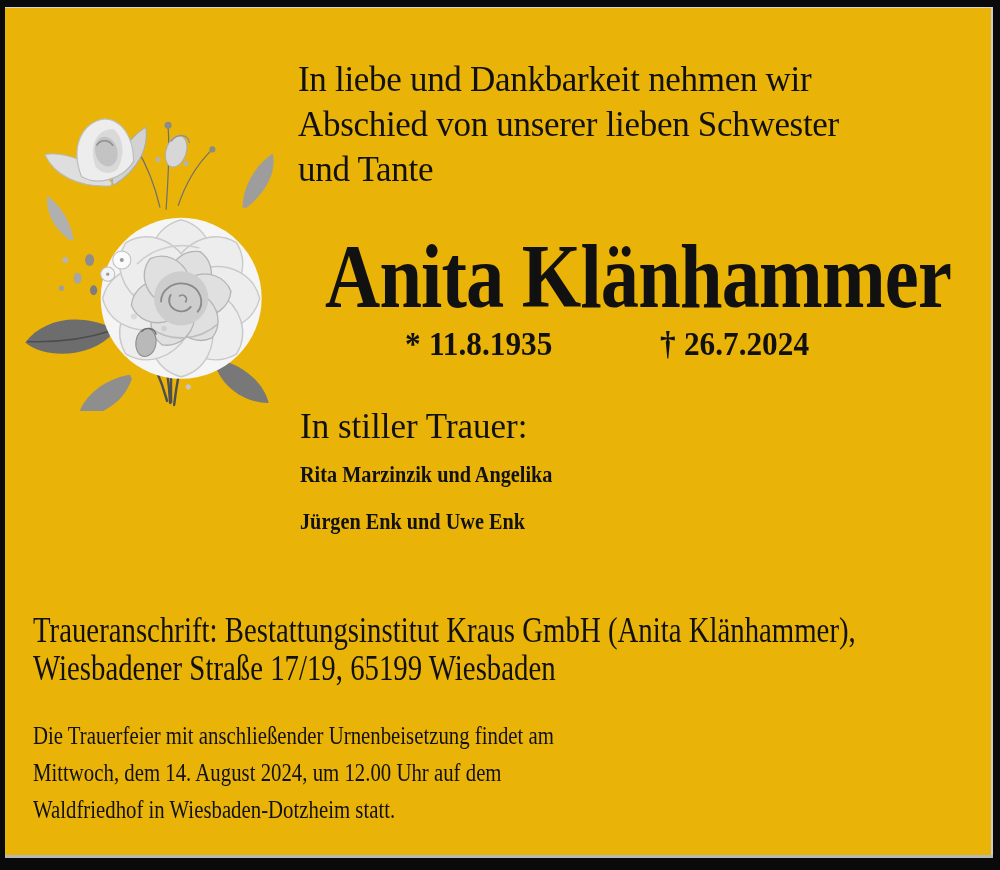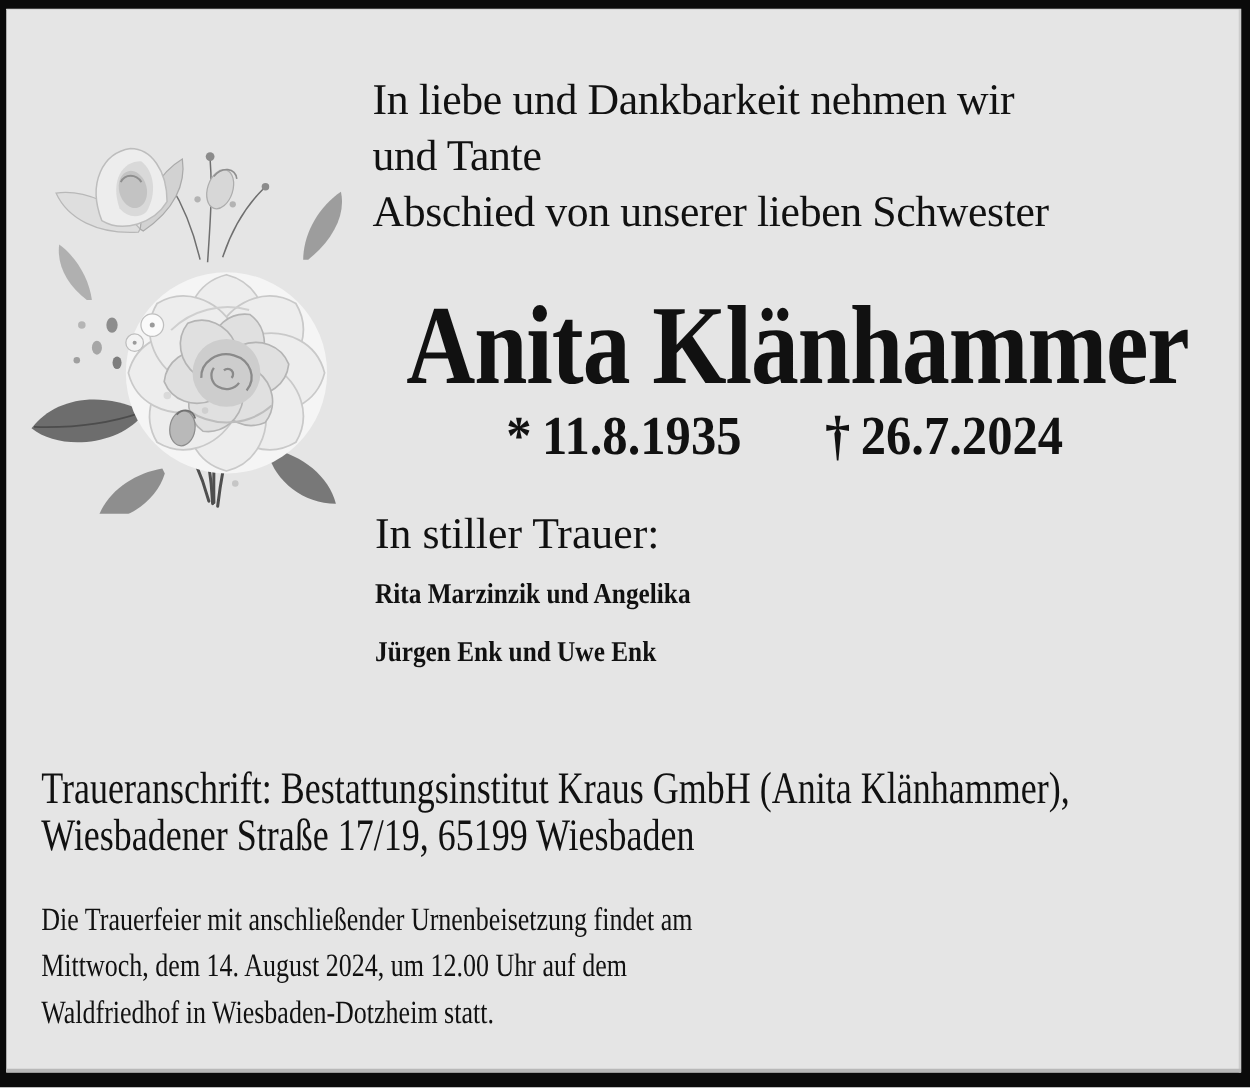--- a/index.html
+++ b/index.html
@@ -8,41 +8,41 @@
     width: 1000px;
     height: 870px;
     background: #0a0a0a;            
     overflow: hidden;
     font-family: "Liberation Serif", "DejaVu Serif", serif;
     color: #111111;
   }
   .paper {
     position: absolute;
     top: 7px; left: 5px; right: 7px; bottom: 12px;
-    background: #e5e5e5;
+    background: #eab308;
     
     box-shadow: inset 0 -3px 0 #b8b8b8, inset -2px 0 0 #cccccc, inset 0 1px 0 #d6d6d6;
   }
   .abs { position: absolute; }
   .nowrap { white-space: nowrap; }
 
   .flower { position: absolute; left: 12px; top: 82px; width: 272px; height: 322px; }
 
   .intro {
     left: 293px; top: 50px;
     font-size: 35px; line-height: 45px;
     letter-spacing: -0.3px;
   }
   .name {
     left: 320px; top: 225px;
     font-size: 90px; font-weight: 700; line-height: 1;
     letter-spacing: -1px;
   }
   .name .scaled { display: inline-block; transform: scaleX(0.85); transform-origin: 0 50%; white-space: nowrap; }
-  .dateline { top: 320px; font-size: 44px; font-weight: 700; line-height: 1; }
+  .dateline { top: 320px; font-size: 34px; font-weight: 700; line-height: 1; }
   .dateline .scaled { display: inline-block; transform: scaleX(0.92); transform-origin: 0 0; white-space: nowrap; }
   .birth { left: 400px; }
   .death { left: 655px; }
   .dsym { margin-right: 9px; }
 
   .mourning-label {
     left: 295px; top: 397px;
     font-size: 35px; line-height: 46px; text-align: center;
   }
   .mourners {
@@ -161,22 +161,22 @@
         <ellipse rx="10" ry="14" fill="#b9b9b9" stroke="#8d8d8d"></ellipse>
         <path d="M-6,-10 C-2,-16 6,-16 9,-9" stroke="#6f6f6f" stroke-width="1.4" fill="none"></path>
       </g>
       <circle cx="116" cy="226" r="3" fill="#d9d9d9"></circle>
       <circle cx="146" cy="238" r="2.6" fill="#cfcfcf"></circle>
       <circle cx="170" cy="296" r="2.6" fill="#c6c6c6"></circle>
     </svg>
 
     <div class="abs intro">
       <div class="line nowrap">In liebe und Dankbarkeit nehmen wir</div>
+      <div class="line nowrap">Abschied von unserer lieben Schwester</div>
       <div class="line nowrap">und Tante</div>
-      <div class="line nowrap">Abschied von unserer lieben Schwester</div>
     </div>
 
     <div class="abs name">
       <span class="scaled">Anita Klänhammer</span>
     </div>
 
     <div class="abs dateline birth">
       <span class="scaled">
         <span class="dsym">*</span><span>11.8.1935</span>
       </span>

